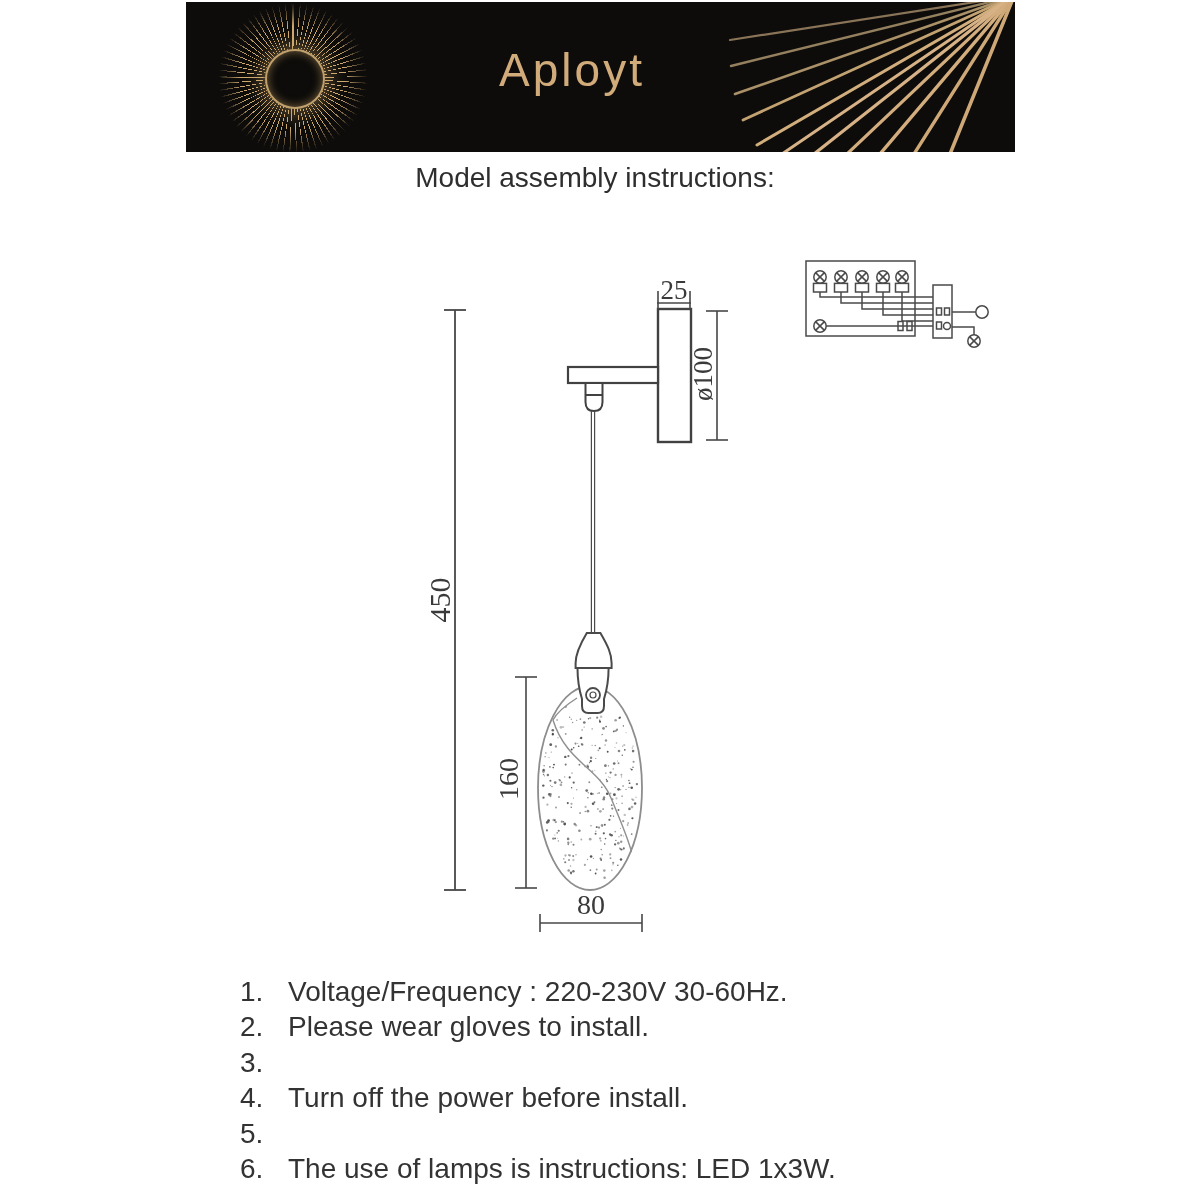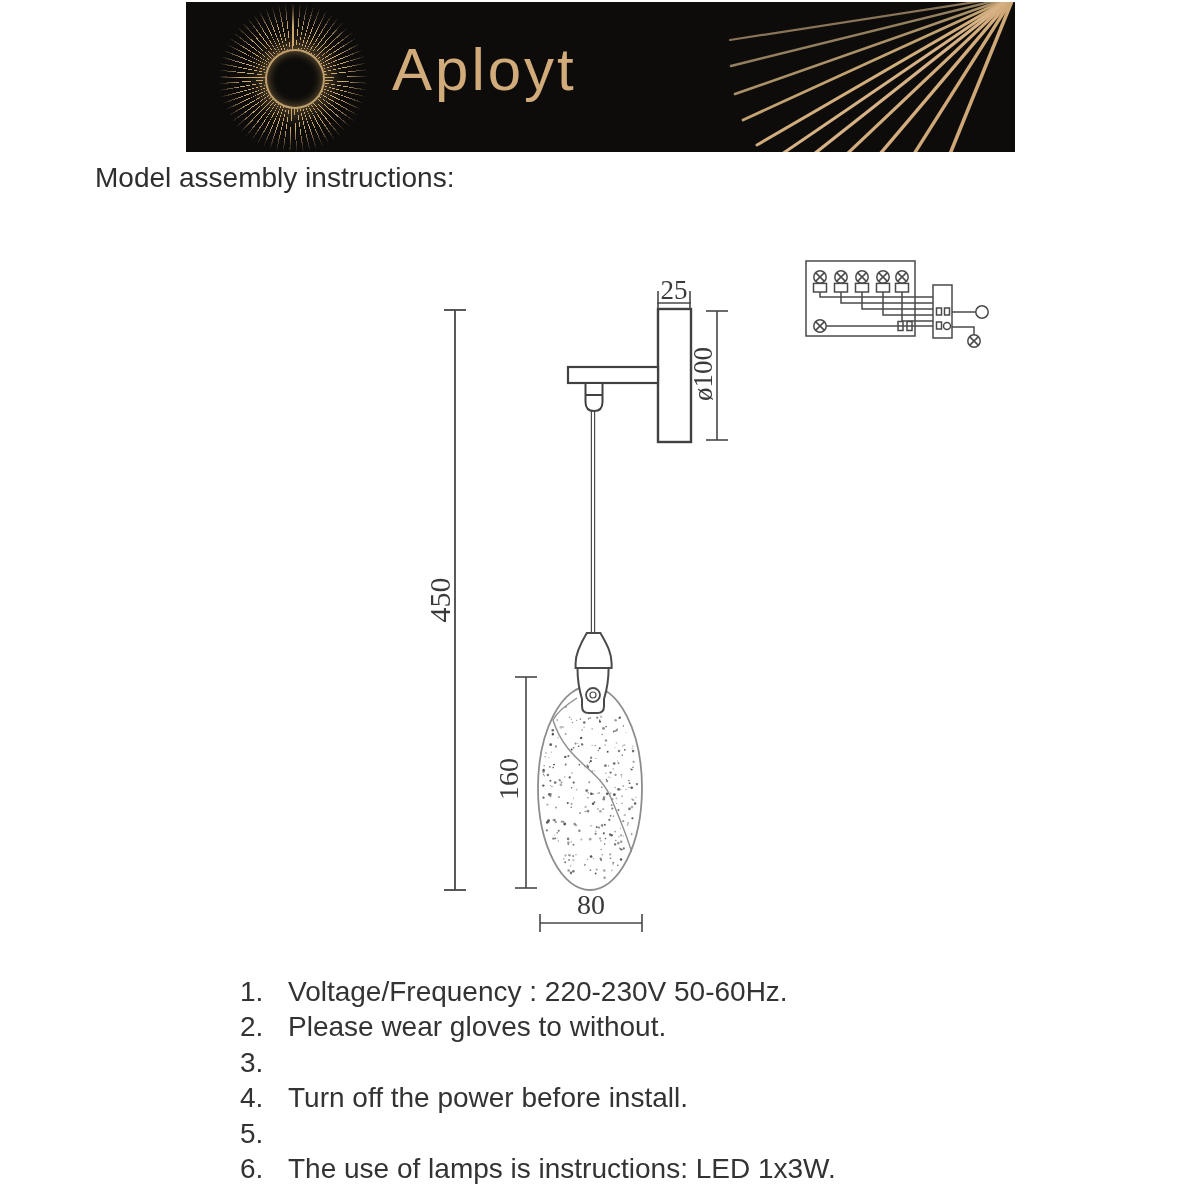--- a/index.html
+++ b/index.html
@@ -19,25 +19,25 @@
             mask:radial-gradient(circle, transparent 0 26px, #000 30px 52px, rgba(0,0,0,.35) 66px, transparent 75px);
   }
   .sun-ring{
     position:absolute;left:79px;top:47px;width:56px;height:56px;border-radius:50%;
     border:2px solid rgba(236,198,132,.8);
     box-shadow:0 0 18px 6px rgba(212,168,104,.38), inset 0 0 10px rgba(212,168,104,.55);
     background:#0d0c0a;
   }
   .brand{
     position:absolute;left:206px;top:40px;width:360px;height:70px;line-height:56px;
-    font-size:60px;letter-spacing:3px;color:#d2ab7b;font-weight:normal;
+    font-size:46px;letter-spacing:3px;color:#d2ab7b;font-weight:normal;text-align:center;
   }
   .rays{position:absolute;right:0;top:0;}
   
-  .title-block{position:absolute;left:95px;top:162px;width:1000px;color:#2e2e2e;}
+  .title-block{position:absolute;left:95px;top:162px;width:1000px;text-align:center;color:#2e2e2e;}
   .title-line{font-size:28px;line-height:32px;}
   
   .drawing{position:absolute;left:420px;top:230px;width:600px;height:710px;}
   .dim-text{font-family:"Liberation Serif",serif;fill:#3a3a3a;}
   
   .instructions{position:absolute;left:240px;top:974px;width:880px;font-size:28px;line-height:35.4px;color:#333;}
   .li{display:flex;}
   .li .num{width:48px;flex:0 0 48px;}
 </style>
 </head>
@@ -486,25 +486,25 @@
         <circle cx="974" cy="341" r="6.2"></circle>
           <line x1="969.6" y1="336.6" x2="978.4" y2="345.4"></line>
           <line x1="978.4" y1="336.6" x2="969.6" y2="345.4"></line>
       </g>
     </g>
   </svg>
 
   <div class="instructions">
     <div class="li">
       <span class="num">1.</span>
-      <span class="txt">Voltage/Frequency : 220-230V 50-60Hz.</span>
+      <span class="txt">Voltage/Frequency : 220-230V 30-60Hz.</span>
     </div>
     <div class="li">
       <span class="num">2.</span>
-      <span class="txt">Please wear gloves to without.</span>
+      <span class="txt">Please wear gloves to install.</span>
     </div>
     <div class="li">
       <span class="num">3.</span>
     </div>
     <div class="li">
       <span class="num">4.</span>
       <span class="txt">Turn off the power before install.</span>
     </div>
     <div class="li">
       <span class="num">5.</span>

